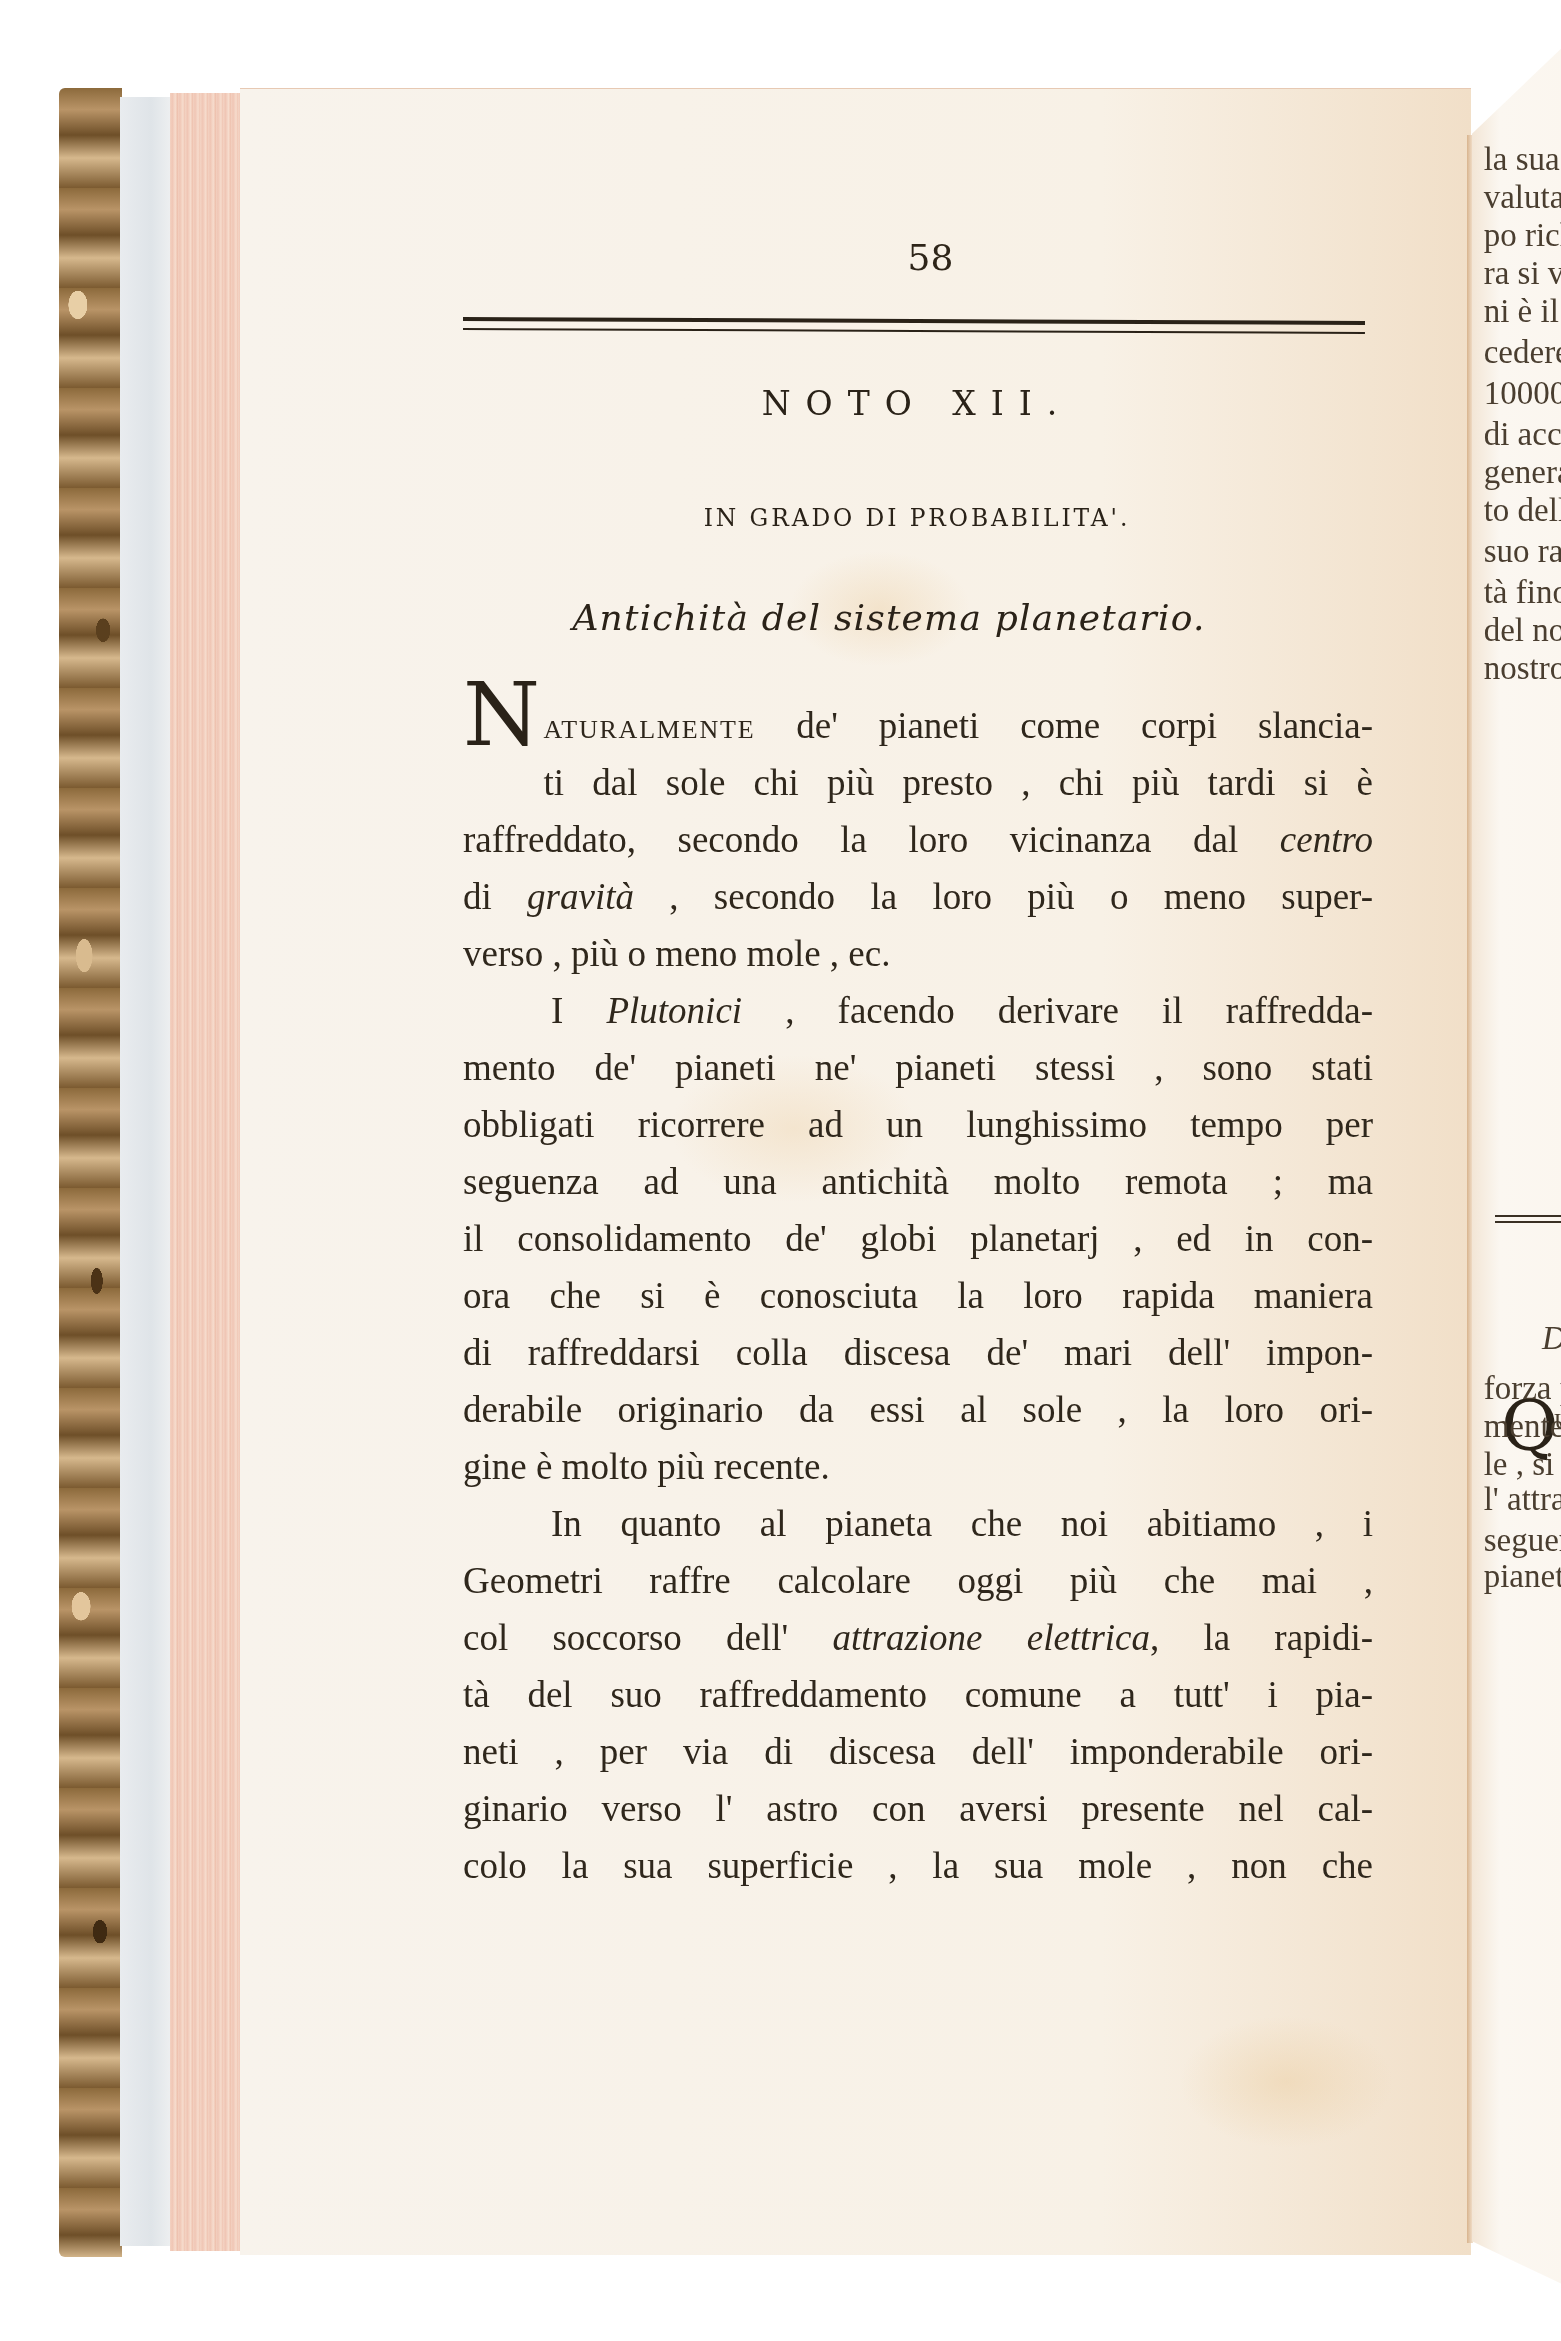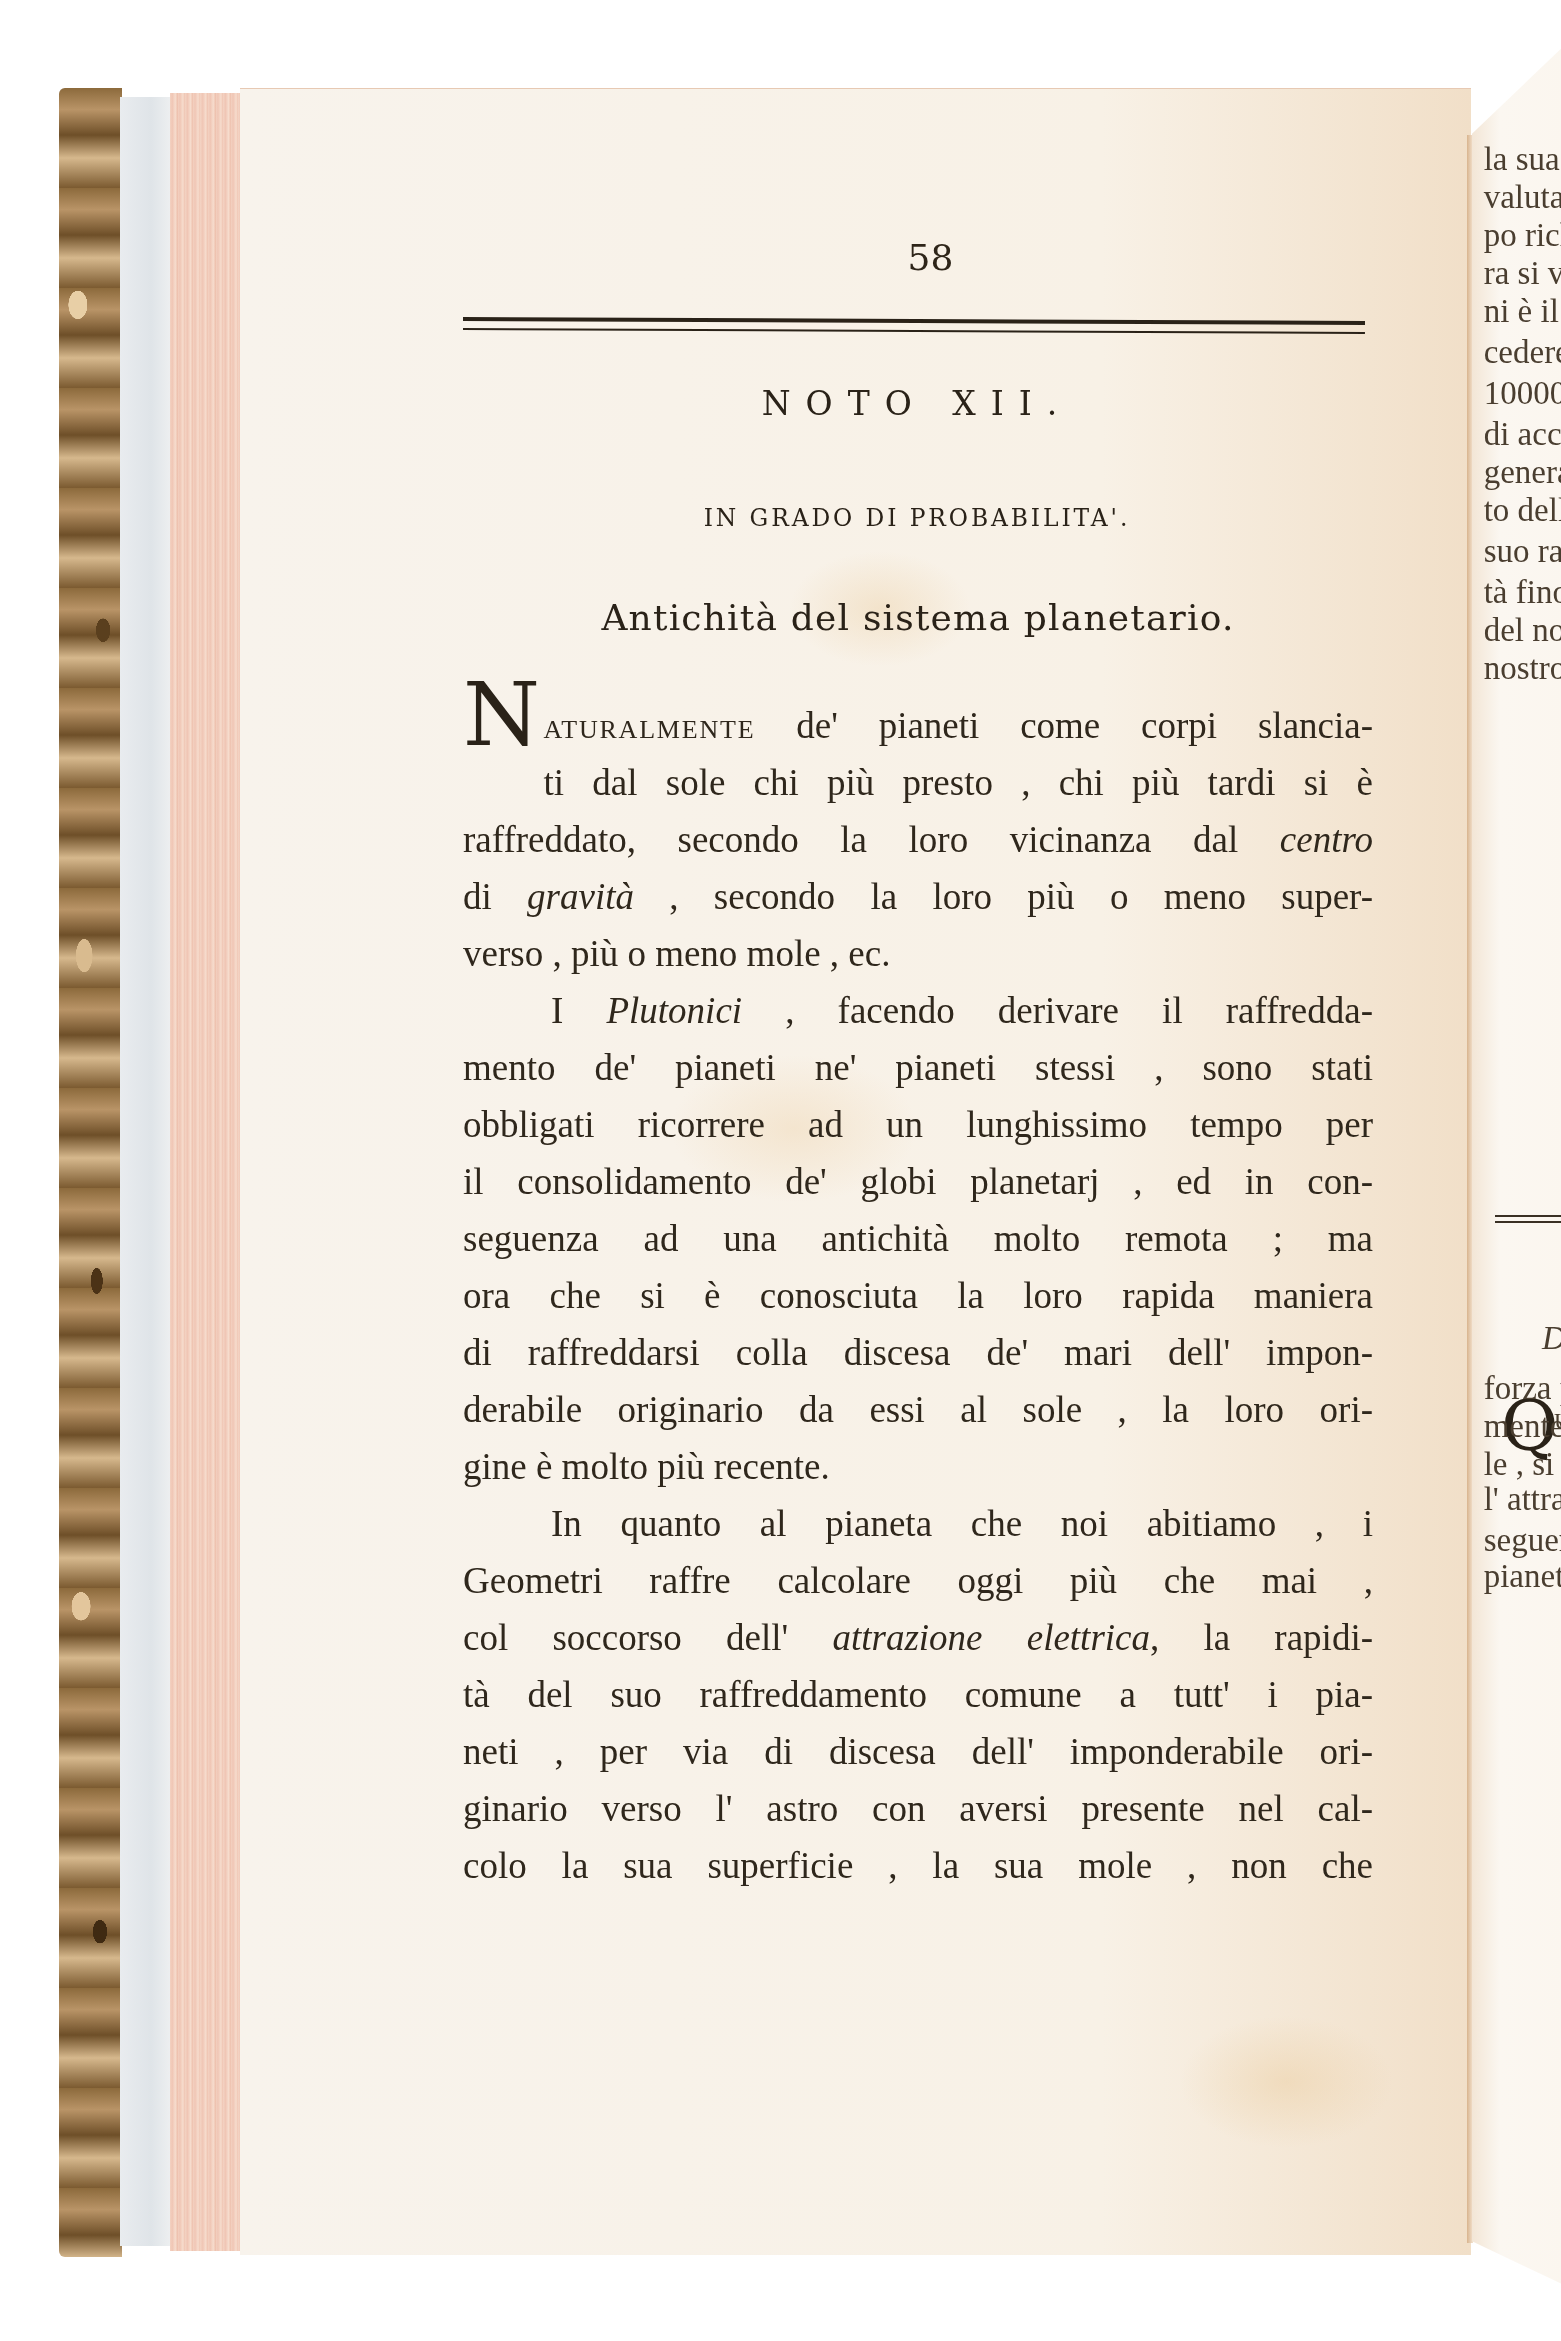--- a/index.html
+++ b/index.html
@@ -59,22 +59,22 @@
   }
   .chapter-title {
     position:absolute; left:463px; top:384px; width:908px; text-align:center;
     font-size:33px; letter-spacing:15px; color:#2a2218;
   }
   .section-title {
     position:absolute; left:463px; top:504px; width:908px; text-align:center;
     font-size:23.4px; letter-spacing:2.9px; color:#2a2218;
   }
   .subtitle {
-    position:absolute; left:464px; top:597px; width:908px; text-align:center;
-    font-size:36px; color:#2a2218; letter-spacing:1.2px;
+    position:absolute; left:435px; top:597px; width:908px; text-align:center;
+    font-size:36px; font-style:italic; color:#2a2218; letter-spacing:1.2px;
   }
   .body {
     position:absolute; left:463px; top:697px; width:910px;
     font-family:"Liberation Serif", "DejaVu Serif", serif;
     font-size:37px; color:#2f271c; line-height:57px;
   }
   .line { white-space:nowrap; text-align:justify; text-align-last:justify; height:57px; overflow:visible; }
   .line.last { text-align-last:left; }
   .indent { padding-left:88px; }
   .drop-cap {
@@ -112,22 +112,22 @@
 <div class="body" id="body">
   <span class="drop-cap">N</span>
 <div class="line"><span class="smallcaps">aturalmente</span> de' pianeti come corpi slancia-</div>
     <div class="line">ti dal sole chi più presto ,  chi più tardi si è</div>
     <div class="line">raffreddato, secondo la loro vicinanza dal <em>centro</em></div>
     <div class="line">di <em>gravità</em> , secondo la loro più o meno super-</div>
     <div class="line last">verso , più o meno mole , ec.</div>
     <div class="line indent">I <em>Plutonici</em> , facendo derivare il raffredda-</div>
     <div class="line">mento de' pianeti ne' pianeti stessi ,  sono stati</div>
     <div class="line">obbligati ricorrere ad un lunghissimo tempo per</div>
+    <div class="line">seguenza  ad una antichità  molto  remota ;  ma</div>
     <div class="line">il consolidamento de' globi planetarj , ed in con-</div>
-    <div class="line">seguenza  ad una antichità  molto  remota ;  ma</div>
     <div class="line">ora  che si è conosciuta  la loro rapida maniera</div>
     <div class="line">di raffreddarsi colla discesa de' mari dell' impon-</div>
     <div class="line">derabile originario da essi al sole ,  la loro ori-</div>
     <div class="line last">gine è molto più recente.</div>
     <div class="line indent">In quanto  al pianeta che noi abitiamo ,  i</div>
     <div class="line">Geometri  raffre calcolare oggi  più che mai ,</div>
     <div class="line">col soccorso dell' <em>attrazione elettrica</em>, la rapidi-</div>
     <div class="line">tà del suo raffreddamento comune  a tutt' i pia-</div>
     <div class="line">neti , per via di discesa dell' imponderabile ori-</div>
     <div class="line">ginario verso l' astro con aversi presente nel cal-</div>

